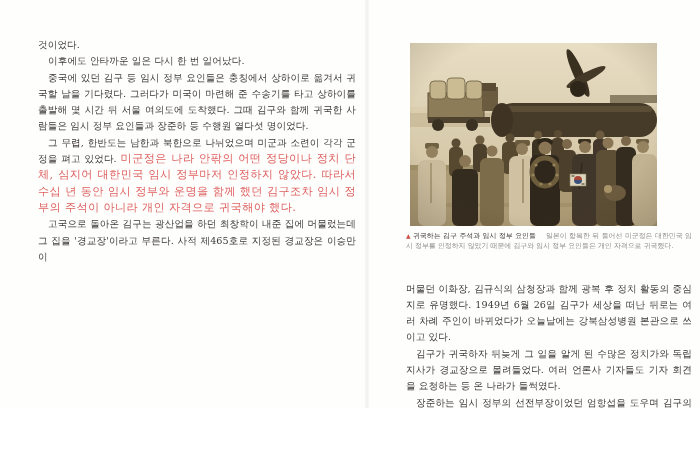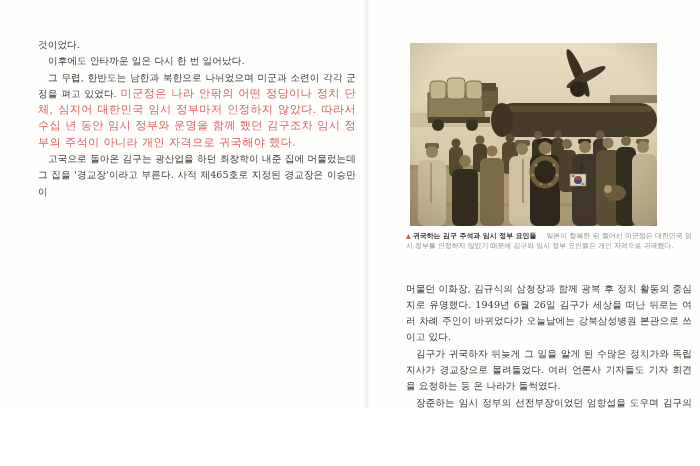--- a/index.html
+++ b/index.html
@@ -19,38 +19,39 @@
   }
   p.body-para.noindent{text-indent:0;}
   .em{color:#dd5f5e;font-size:11.2px;letter-spacing:0.35px;margin-top:7px;}
   figure{margin:0;padding:0;}
   .photo{display:block;width:247px;height:183px;margin-left:4px;}
   figcaption{
     margin-top:5px;font-family:"DejaVu Sans","Liberation Sans",sans-serif;
     font-size:6.9px;line-height:9.8px;color:#8d8b88;text-align:justify;
   }
   .cap-tri{color:#cf4a44;font-size:6px;margin-right:2px;}
-  .cap-title{color:#35322e;font-weight:bold;margin-right:10px;}
+  .cap-title{color:#35322e;font-weight:normal;margin-right:10px;}
   .rbody{margin-top:29px;}
   .folio{
     position:absolute;top:431px;
     font-family:Liberation Mono, monospace;
     font-size:13px;color:#e5909a;letter-spacing:0.5px;
   }
   .folio-left{left:19px;}
   .folio-right{left:674px;margin-top:7px;}
 </style>
 </head>
 <body>
 
 <div class="spread">
 
   <div class="col-left">
     <p class="body-para noindent"><span>것이었다.</span><span class="em"></span></p>
     <p class="body-para"><span>이후에도 안타까운 일은 다시 한 번 일어났다.</span><span class="em"></span></p>
+    <p class="body-para"><span>중국에 있던 김구 등 임시 정부 요인들은 충칭에서 상하이로 옮겨서 귀국할 날을 기다렸다. 그러다가 미국이 마련해 준 수송기를 타고 상하이를 출발해 몇 시간 뒤 서울 여의도에 도착했다. 그때 김구와 함께 귀국한 사람들은 임시 정부 요인들과 장준하 등 수행원 열다섯 명이었다.</span><span class="em"></span></p>
     <p class="body-para"><span>그 무렵, 한반도는 남한과 북한으로 나뉘었으며 미군과 소련이 각각 군정을 펴고 있었다. </span><span class="em">미군정은 나라 안팎의 어떤 정당이나 정치 단체, 심지어 대한민국 임시 정부마저 인정하지 않았다. 따라서 수십 년 동안 임시 정부와 운명을 함께 했던 김구조차 임시 정부의 주석이 아니라 개인 자격으로 귀국해야 했다.</span></p>
     <p class="body-para"><span>고국으로 돌아온 김구는 광산업을 하던 최창학이 내준 집에 머물렀는데 그 집을 '경교장'이라고 부른다. 사적 제465호로 지정된 경교장은 이승만이</span><span class="em"></span></p>
   </div>
 
   <div class="gutter"></div>
 
   <div class="col-right">
     <figure>
       <svg class="photo" role="img" viewBox="0 0 247 183" preserveAspectRatio="none" xmlns="http://www.w3.org/2000/svg" aria-label="비행기와 군용 트럭 앞에 선 김구 주석과 임시 정부 요인들, 화환을 건 인물과 태극기가 보이는 세피아 톤 기념사진">
         <defs>

